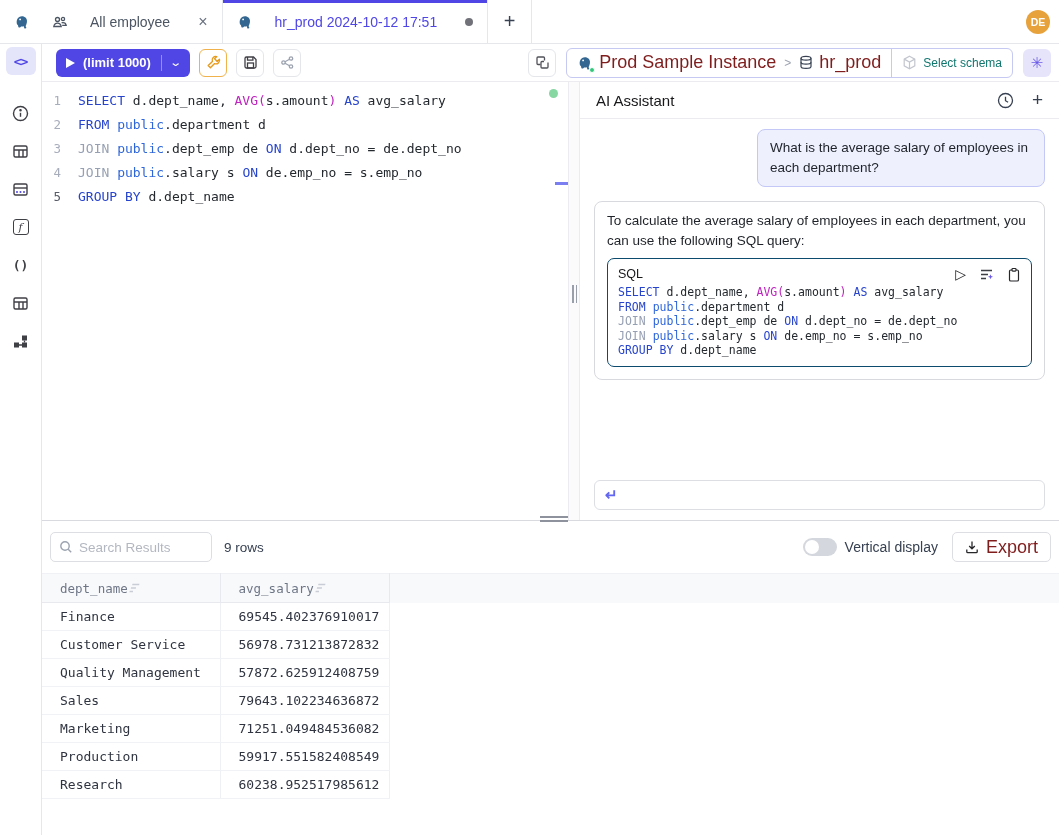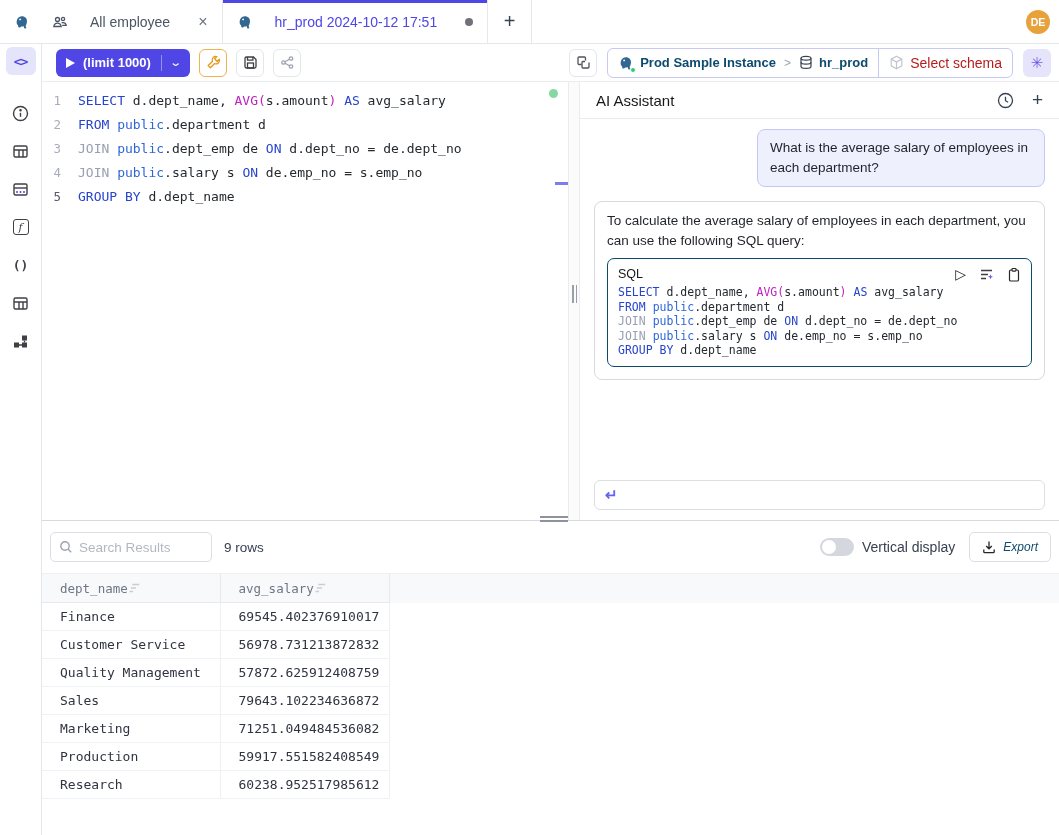--- a/index.html
+++ b/index.html
@@ -33,23 +33,23 @@
   .run-play { width:0; height:0; border-left:9px solid #fff; border-top:5.5px solid transparent; border-bottom:5.5px solid transparent; margin-right:8px; }
   .run-label { color:#fff; font-size:13px; font-weight:bold; }
   .run-divider { width:1px; height:16px; background:rgba(255,255,255,.4); margin:0 9px 0 10px; }
   .run-chevron { color:#fff; font-size:11px; transform:scaleX(1.4); }
   .icon-btn { width:28px; height:28px; border:1px solid #e4e6ea; border-radius:6px; display:flex; align-items:center; justify-content:center; margin-left:9px; background:#fff; cursor:pointer; }
   .icon-btn.wrench { border-color:#f0b24c; }
   .toolbar-spacer { flex:1; }
   .conn-pill { height:30px; border:1px solid #c6c9f2; border-radius:6px; display:flex; align-items:center; margin-left:10px; background:#fff; overflow:hidden; }
   .conn-seg { display:flex; align-items:center; gap:6px; padding:0 10px; height:100%; cursor:pointer; }
   .conn-seg + .conn-seg { border-left:1px solid #c6c9f2; }
-  .conn-text { font-size:13px; color:#0c4a6e; white-space:nowrap;font-weight:bold; }
+  .conn-text { font-size:18px; color:#7f1d1d; white-space:nowrap; }
   .conn-gt { color:#9ca3af; font-size:12px; margin:0 2px; }
-  .schema-text { font-size:14px; color:#b91c1c; }
+  .schema-text { font-size:12px; color:#0f766e; }
   .pgwrap { position:relative; }
   .green-badge { position:absolute; right:-2px; bottom:-2px; width:6px; height:6px; border-radius:50%; background:#34c77b; border:1px solid #fff; }
   .ai-btn { width:28px; height:28px; margin-left:10px; border-radius:6px; background:#e6e4fb; display:flex; align-items:center; justify-content:center; color:#6d5ce8; font-size:15px; cursor:pointer; }
 
   
   .content { position:absolute; left:42px; top:82px; right:0; height:438px; display:flex; }
   .editor { width:526px; position:relative; background:#fff; padding-top:7px; overflow:hidden; }
   .code-line { display:flex; height:24px; line-height:24px; font-family:"DejaVu Sans Mono", monospace; font-size:13px; white-space:pre; }
   .code-line .ln { width:36px; text-align:right; padding-right:17px; color:#a8adbb; flex:none; font-size:12.5px; }
   .code-line .ln.active { color:#565b66; }
@@ -91,21 +91,21 @@
   .results-toolbar { height:52px; display:flex; align-items:center; padding:0 8px; }
   .search-box { width:162px; height:30px; border:1px solid #dcdee3; border-radius:5px; display:flex; align-items:center; padding:0 8px; gap:6px; }
   .search-box input { flex:1; min-width:0; border:none; outline:none; font-size:13.5px; color:#303540; font-family:"Liberation Sans", sans-serif; background:transparent; }
   .search-box input::placeholder { color:#b3b7c0; }
   .row-count { font-size:13.5px; color:#374151; margin-left:12px; }
   .rt-spacer { flex:1; }
   .toggle { width:34px; height:18px; border-radius:9px; background:#d4d7dd; position:relative; cursor:pointer; }
   .toggle-knob { position:absolute; left:2px; top:2px; width:14px; height:14px; border-radius:50%; background:#fff; }
   .toggle-label { font-size:14px; color:#374151; margin:0 14px 0 8px; }
   .export-btn { height:30px; border:1px solid #dcdee3; border-radius:5px; background:#fff; display:flex; align-items:center; gap:7px; padding:0 12px; margin-right:0px; cursor:pointer; }
-  .export-label { font-size:12px; color:#0c4a6e;font-style:italic; }
+  .export-label { font-size:18px; color:#7f1d1d; }
 
   .rtable { width:100%; border-collapse:collapse; }
   .rtable th, .rtable td { font-family:"DejaVu Sans Mono", monospace; text-align:left; font-weight:normal; }
   .rtable thead th { background:#f8f9fb; height:29px; font-size:12.5px; color:#6e7686; border-bottom:1px solid #e7e9ee; border-top:1px solid #f0f1f4; padding:0 10px 0 18px; }
   .rtable thead th .th-inner { display:flex; align-items:center; gap:1px; }
   .rtable th.col-a, .rtable td.col-a { width:178px; }
   .rtable th.col-b, .rtable td.col-b { width:168px; }
   .rtable th.col-a, .rtable th.col-b { border-right:1px solid #e7e9ee; }
   .rtable td { height:28px; font-size:13px; color:#2f3440; padding:0 10px 0 18px; border-bottom:1px solid #f1f2f5; }
   .rtable td.col-a, .rtable td.col-b { border-right:1px solid #eef0f3; }

